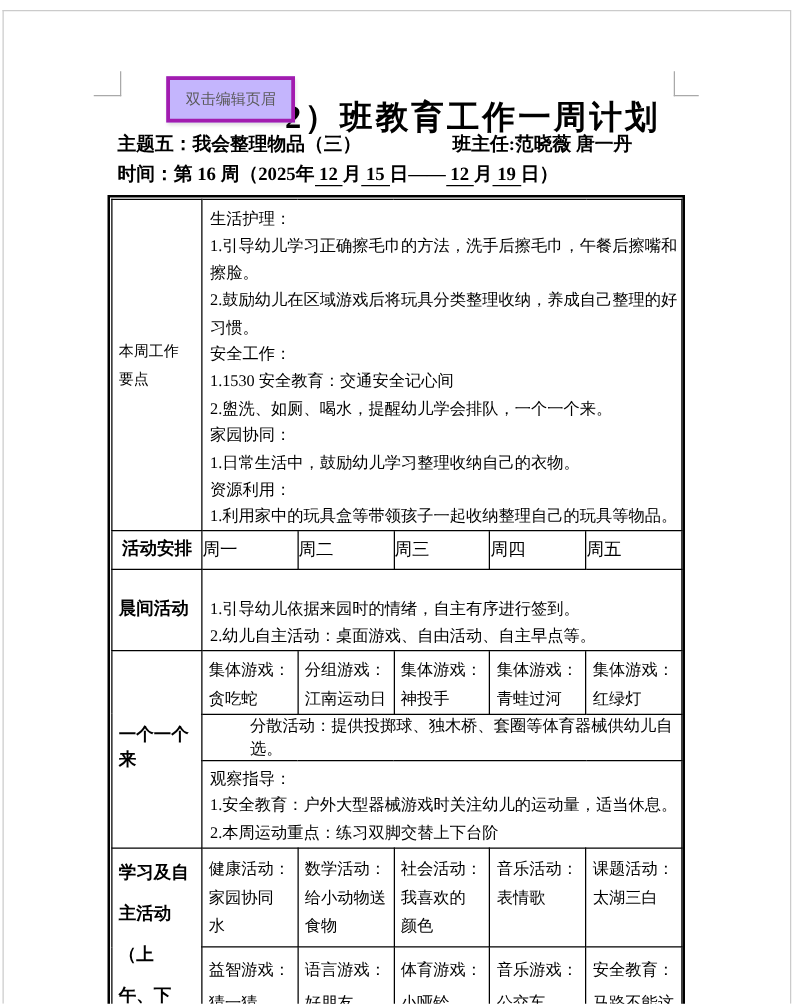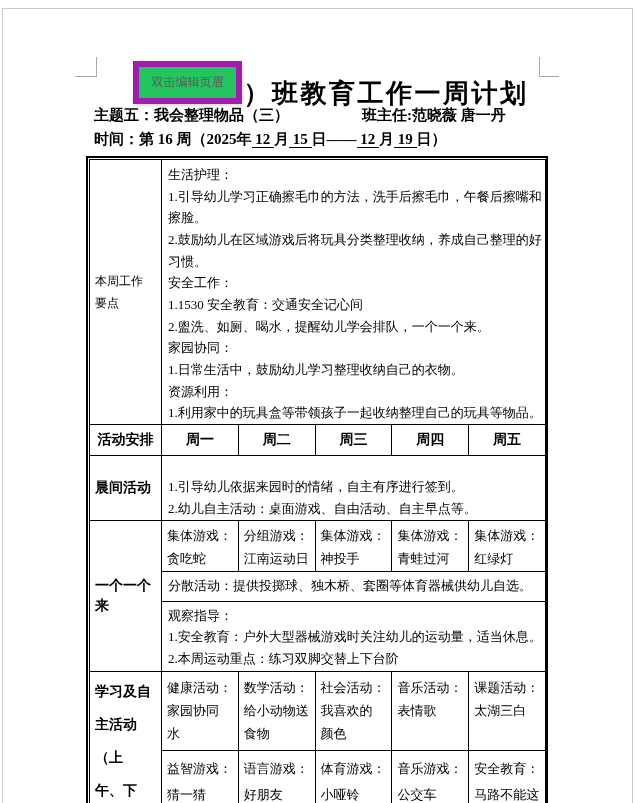--- a/index.html
+++ b/index.html
@@ -11,47 +11,47 @@
   
   .page-edge-top{position:absolute;left:2px;top:8px;width:630px;border-top:1px solid #cbcbcb;}
   .page-edge-left{position:absolute;left:2px;top:8px;height:795px;border-left:1px solid #cbcbcb;}
   .page-edge-right{position:absolute;left:632px;top:8px;height:795px;border-left:1px solid #cbcbcb;}
   .mark-tl{position:absolute;left:75px;top:57px;width:21px;height:19px;
     border-right:1px solid #a9a9a9;border-bottom:1px solid #a9a9a9;}
   .mark-tr{position:absolute;left:539px;top:57px;width:19px;height:19px;
     border-left:1px solid #a9a9a9;border-bottom:1px solid #a9a9a9;}
   .tooltip{
     position:absolute;left:133px;top:61px;width:97px;height:31px;z-index:9;
-    background:#22c55e;border:6px solid #a21caf;box-shadow:1px 2px 3px rgba(0,0,0,.14);
+    background:#c4b5fd;border:3px solid #a21caf;box-shadow:1px 2px 3px rgba(0,0,0,.14);
     font-family:"Liberation Sans","DejaVu Sans",sans-serif;font-size:12px;color:#5a5a5a;
     display:flex;align-items:center;justify-content:center;
   }
   
   .doc-title{position:absolute;left:228px;top:76px;font-size:26px;font-weight:bold;
     letter-spacing:2.5px;white-space:nowrap;z-index:2;}
   .meta-subject{position:absolute;left:94px;top:106px;font-size:15px;font-weight:bold;white-space:nowrap;}
   .meta-teachers{position:absolute;left:362px;top:106px;font-size:15px;font-weight:bold;white-space:nowrap;}
   .meta-time{position:absolute;left:94px;top:130px;font-size:15px;font-weight:bold;white-space:nowrap;}
   .meta-time .u{border-bottom:1.5px solid #000;white-space:pre;}
   .meta-time span{white-space:pre;}
   
   .tbl-wrap{position:absolute;left:86px;top:156px;width:456px;border:2px solid #000;padding:1px;background:#fff;}
   table{border-collapse:collapse;table-layout:fixed;width:456px;}
   td{border:1px solid #000;padding:0;overflow:hidden;vertical-align:middle;}
   .pre{white-space:pre-line;}
   .lbl-plain{font-size:12px;padding-left:5px;line-height:22px;}
   .lbl-bold{font-size:14px;font-weight:bold;padding-left:5px;line-height:20px;}
   .lbl-center{text-align:center;padding-left:0;}
-  .day-hdr{font-size:14px;font-weight:bold;text-align:center;}
+  .day-hdr{font-size:14px;font-weight:normal;text-align:left;}
   .focus-content{vertical-align:top;}
   .focus-content>div{font-size:13px;line-height:21.66px;padding:4px 2px 0 6px;}
   .morning-content>div{font-size:13px;line-height:22px;padding:0 2px 0 6px;margin-top:20px;}
   .game-cell{vertical-align:top;margin-left:19px;}
   .game-cell>div{font-size:13px;line-height:23px;padding:3px 1px 0 5px;}
-  .scatter-cell>div{font-size:13px;padding:0 2px 0 6px;line-height:18px;}
+  .scatter-cell>div{font-size:13px;padding:0 2px 0 6px;line-height:18px;margin-left:32px;}
   .observe-cell{vertical-align:top;}
   .observe-cell>div{font-size:13px;line-height:21.5px;padding:3px 2px 0 6px;}
   .am-cell{vertical-align:top;}
   .am-cell>div{font-size:13px;line-height:23px;padding:4px 1px 0 5px;}
   .pm-cell{vertical-align:top;}
   .pm-cell>div{font-size:13px;line-height:26px;padding:5px 1px 0 5px;}
   .learning-lbl{vertical-align:top;}
   .learning-lbl>div{font-size:14px;font-weight:bold;line-height:33px;padding:3px 2px 0 5px;}
 </style>
 </head>

